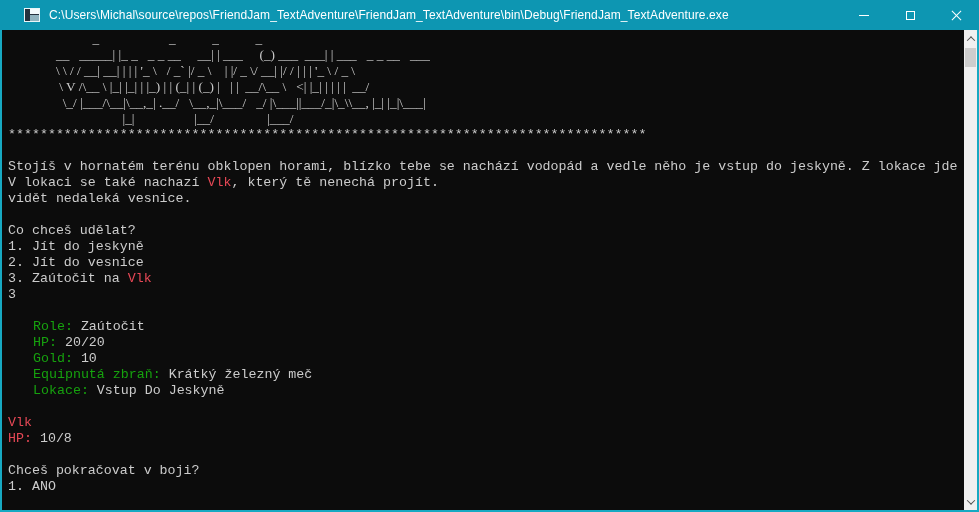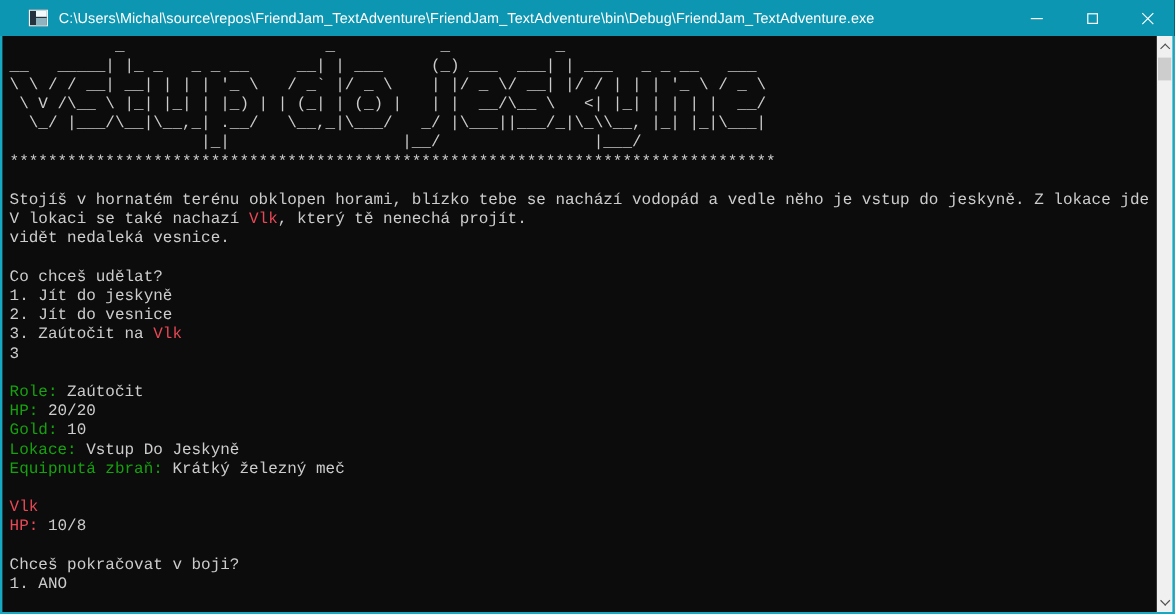--- a/index.html
+++ b/index.html
@@ -23,24 +23,24 @@
   .glyph-close::before { transform:rotate(45deg); }
   .glyph-close::after  { transform:rotate(-45deg); }
 
   
   .console { position:absolute; top:30px; left:0; right:15px; bottom:0;
              background:var(--bg);
              border-left:2px solid var(--border); border-bottom:2px solid var(--border);
              padding:1px 0 0 6px; overflow:hidden;
              font-family:"Liberation Mono","DejaVu Sans Mono",monospace;
              font-size:13.3px; line-height:16px; color:var(--text); }
-  .art { font-family:Liberation Mono, monospace; font-size:inherit; line-height:16px; white-space:pre; color:var(--text); }
+  .art { font-family:Liberation Serif, serif; font-size:inherit; line-height:16px; white-space:pre; color:var(--text);margin-left:48px; }
   .line { height:16px; white-space:pre; }
   .c-default { color:var(--text); }
-  .c-green { color:var(--green); }
+  .c-green { color:var(--green);margin-left:25px; }
   .c-red { color:var(--red); }
 
   
   .scrollbar { position:absolute; top:30px; right:0; bottom:0; width:15px;
                background:var(--scroll_track);
                border-right:2px solid var(--border); border-bottom:2px solid var(--border); }
   .scroll-arrow { position:absolute; left:0; width:13px; height:17px; display:flex; align-items:center; justify-content:center; }
   .scroll-arrow.up { top:0; }
   .scroll-arrow.down { bottom:0; }
   .chev { width:6px; height:6px; border-left:1px solid #505050; border-top:1px solid #505050; }
@@ -85,22 +85,22 @@
         <div class="line">&nbsp;</div>
         <div class="line"><span class="c-default">Co chceš udělat?</span></div>
         <div class="line"><span class="c-default">1. Jít do jeskyně</span></div>
         <div class="line"><span class="c-default">2. Jít do vesnice</span></div>
         <div class="line"><span class="c-default">3. Zaútočit na </span><span class="c-red">Vlk</span></div>
         <div class="line"><span class="c-default">3</span></div>
         <div class="line">&nbsp;</div>
         <div class="line"><span class="c-green">Role:</span><span class="c-default"> Zaútočit</span></div>
         <div class="line"><span class="c-green">HP:</span><span class="c-default"> 20/20</span></div>
         <div class="line"><span class="c-green">Gold:</span><span class="c-default"> 10</span></div>
+        <div class="line"><span class="c-green">Equipnutá zbraň:</span><span class="c-default"> Krátký železný meč</span></div>
         <div class="line"><span class="c-green">Lokace:</span><span class="c-default"> Vstup Do Jeskyně</span></div>
-        <div class="line"><span class="c-green">Equipnutá zbraň:</span><span class="c-default"> Krátký železný meč</span></div>
         <div class="line">&nbsp;</div>
         <div class="line"><span class="c-red">Vlk</span></div>
         <div class="line"><span class="c-red">HP:</span><span class="c-default"> 10/8</span></div>
         <div class="line">&nbsp;</div>
         <div class="line"><span class="c-default">Chceš pokračovat v boji?</span></div>
         <div class="line"><span class="c-default">1. ANO</span></div>
       </div>
   </div>
 
   <div class="scrollbar">

